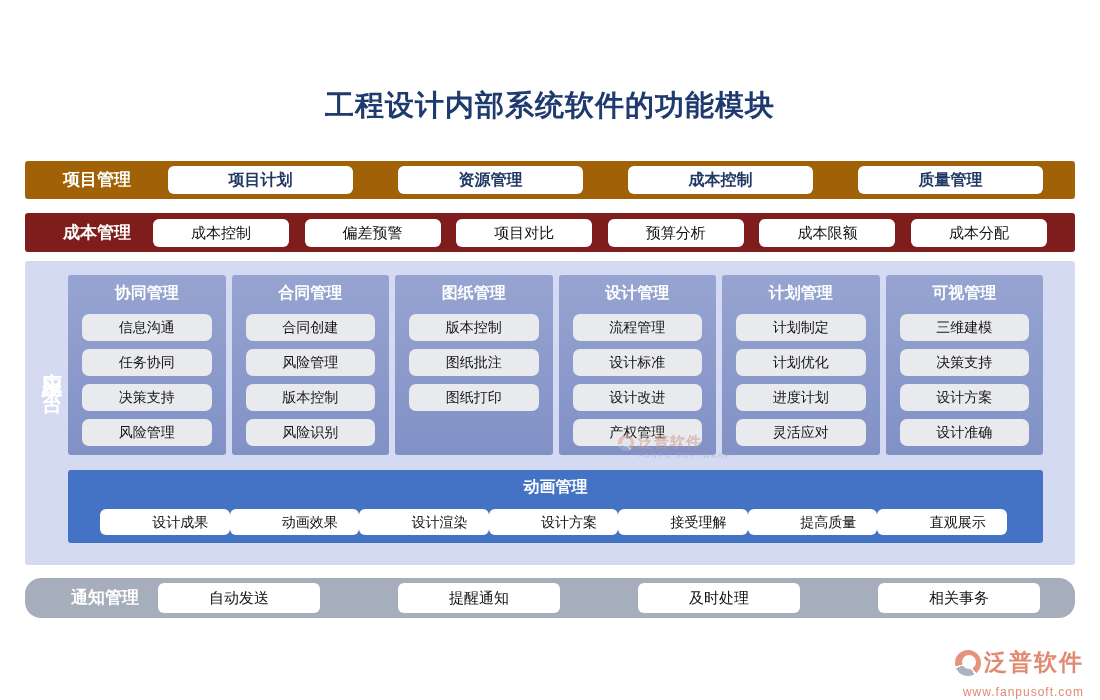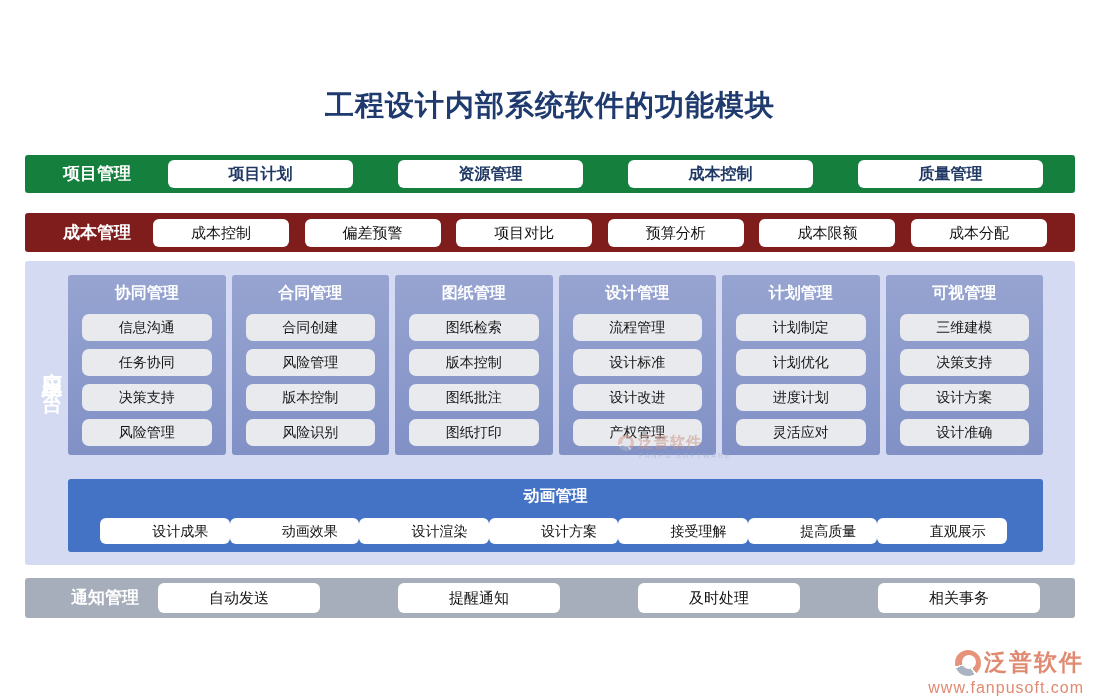--- a/index.html
+++ b/index.html
@@ -8,21 +8,21 @@
 
   #title{position:absolute;left:0;top:86px;width:100%;text-align:center;
          font-size:29px;font-weight:bold;color:#1e3a6e;letter-spacing:1px;}
 
   .band{position:absolute;border-radius:3px;}
   .band-label{position:absolute;left:38px;top:0;color:#ffffff;font-weight:bold;font-size:17px;}
   .pills{position:absolute;display:flex;justify-content:space-between;}
   .pill{background:#ffffff;text-align:center;white-space:nowrap;}
 
   
-  #row1{left:25px;top:155px;width:1050px;height:38px;background:#15803d;}
+  #row1{left:25px;top:161px;width:1050px;height:38px;background:#a16207;}
   #row1 .band-label{height:38px;line-height:38px;}
   #row1 .pills{left:143px;right:32px;top:5px;height:28px;}
   #row1 .pill{width:185px;line-height:28px;border-radius:6px;font-size:16px;font-weight:600;color:#1f3864;}
 
   
   #row2{left:25px;top:213px;width:1050px;height:39px;background:#7f1d1d;}
   #row2 .band-label{height:39px;line-height:39px;}
   #row2 .pills{left:128px;right:28px;top:6px;height:28px;}
   #row2 .pill{width:136px;line-height:28px;border-radius:6px;font-size:15px;font-weight:500;color:#111111;}
 
@@ -31,48 +31,48 @@
   #platform-label{position:absolute;left:13px;top:94px;writing-mode:vertical-rl;text-orientation:upright;
                   color:#ffffff;font-weight:bold;font-size:21px;letter-spacing:7px;}
   #cols{position:absolute;left:43px;right:32px;top:14px;height:180px;
         display:grid;grid-template-columns:repeat(6,1fr);gap:6px;}
   .col{background:linear-gradient(180deg,#97a4d1,#8191c6);border-radius:3px;}
   .col-h{text-align:center;color:#ffffff;font-weight:bold;font-size:16px;margin:8px 0 10px;}
   .item{margin:0 14px 8px;height:27px;line-height:27px;background:#e9eaee;border-radius:7px;
         text-align:center;font-size:14px;color:#151515;white-space:nowrap;}
 
   
-  #anim{position:absolute;left:43px;right:32px;top:218px;height:73px;background:#4472c4;border-radius:3px;}
+  #anim{position:absolute;left:43px;right:32px;top:209px;height:73px;background:#4472c4;border-radius:3px;}
   #anim-h{text-align:center;color:#ffffff;font-weight:bold;font-size:16px;padding-top:7px;}
   #anim .pills{left:32px;right:36px;top:39px;height:26px;}
   #anim .pill{width:119px;line-height:26px;border-radius:6px;font-size:14px;font-weight:500;color:#111111;padding-left:31px;}
 
   
-  #notice{left:25px;top:578px;width:1050px;height:40px;background:#a7aebb;}
+  #notice{left:25px;top:578px;width:1050px;height:40px;background:#a7aebb;border-radius:16px;}
   #notice .band-label{left:46px;height:40px;line-height:40px;}
   #notice .pills{left:133px;right:35px;top:5px;height:30px;gap:48px;}
   #notice .pill{width:162px;line-height:30px;border-radius:6px;font-size:15px;font-weight:500;color:#111111;}
 
   
   #watermark{position:absolute;left:618px;top:433px;z-index:5;opacity:.55;}
   #watermark .wm-row{display:flex;align-items:center;gap:4px;}
   .wm-icon{width:16px;height:16px;border-radius:50%;position:relative;flex:0 0 16px;
            background:conic-gradient(from 40deg,#dba08d 0 100deg,#fff 100deg 112deg,#aab4c2 112deg 205deg,#fff 205deg 215deg,#dba08d 215deg 360deg);}
   .wm-icon::after{content:"";position:absolute;left:4px;top:3px;width:9px;height:9px;border-radius:50%;background:#dfe3ef;}
   .wm-name{font-size:15px;font-weight:bold;color:#c9958a;letter-spacing:1px;}
   .wm-sub{font-size:7px;color:#9fb0c8;letter-spacing:2px;margin-left:21px;}
 
   
   #logo{position:absolute;right:16px;top:647px;}
   #logo .logo-row{display:flex;align-items:center;gap:3px;justify-content:flex-end;}
   .logo-icon{width:26px;height:26px;border-radius:50%;position:relative;flex:0 0 26px;
              background:conic-gradient(from 40deg,#e6937c 0 100deg,#fff 100deg 112deg,#a9b3c1 112deg 205deg,#fff 205deg 215deg,#e6937c 215deg 360deg);}
   .logo-icon::after{content:"";position:absolute;left:7px;top:5px;width:14px;height:14px;border-radius:50%;background:#ffffff;}
   .logo-name{font-size:23px;font-weight:bold;color:#e08a72;letter-spacing:2px;}
-  .logo-url{font-size:16px;color:#e08a72;letter-spacing:1px;text-align:right;margin-top:1px;}
+  .logo-url{font-size:12px;color:#e08a72;letter-spacing:1px;text-align:right;margin-top:7px;}
 </style>
 </head>
 <body>
 
 <div id="canvas">
 
   <div id="title">工程设计内部系统软件的功能模块</div>
 
   <div id="row1" class="band">
     <div class="band-label">项目管理</div>
@@ -109,21 +109,20 @@
       </div>
       <div class="col">
         <div class="col-h">合同管理</div>
         <div class="item">合同创建</div>
         <div class="item">风险管理</div>
         <div class="item">版本控制</div>
         <div class="item">风险识别</div>
       </div>
       <div class="col">
         <div class="col-h">图纸管理</div>
-        <div class="item">图纸检索</div>
         <div class="item">版本控制</div>
         <div class="item">图纸批注</div>
         <div class="item">图纸打印</div>
       </div>
       <div class="col">
         <div class="col-h">设计管理</div>
         <div class="item">流程管理</div>
         <div class="item">设计标准</div>
         <div class="item">设计改进</div>
         <div class="item">产权管理</div>

